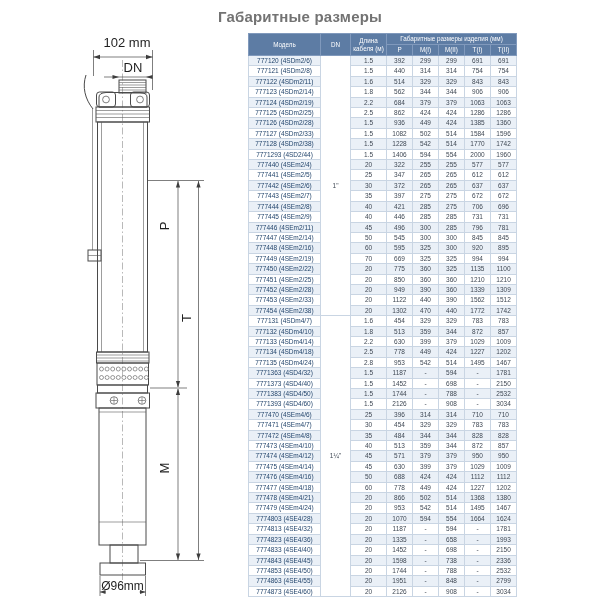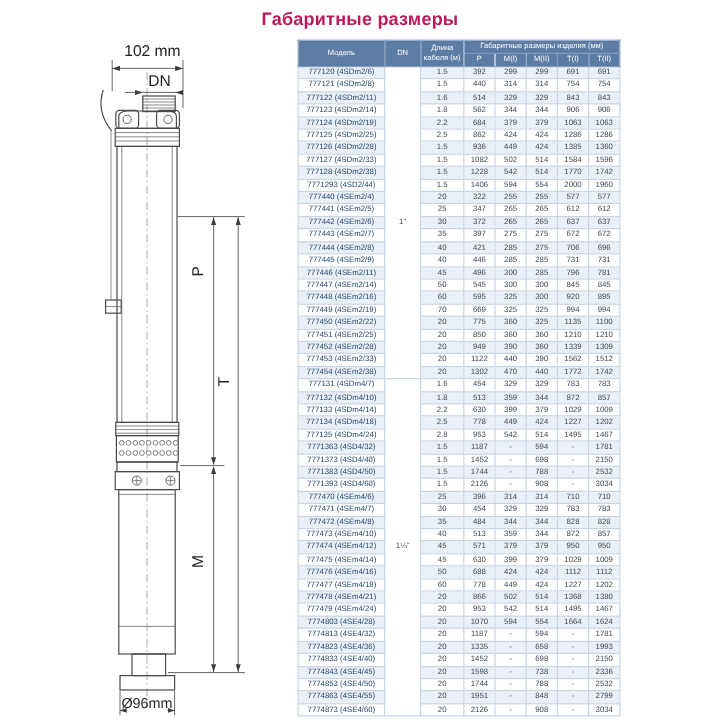--- a/index.html
+++ b/index.html
@@ -1,19 +1,19 @@
 <!DOCTYPE html>
 <html><head>
 <meta charset="utf-8">
 <style>
   html,body{margin:0;padding:0;background:#fff;}
   .page{position:relative;width:600px;height:600px;background:#fff;overflow:hidden;
         font-family:"Liberation Sans","DejaVu Sans",sans-serif;}
   .title{position:absolute;top:8px;left:0;width:100%;text-align:center;
-         font-size:15px;font-weight:bold;color:#be185d;letter-spacing:.2px;}
+         font-size:15px;font-weight:bold;color:#737373;letter-spacing:.2px;}
   .drawing{position:absolute;left:0;top:0;}
   .drawing .ln{stroke:#4a4a4a;fill:none;stroke-width:1;}
   .drawing .thin{stroke:#5a5a5a;fill:none;stroke-width:.6;}
   .drawing .dim{stroke:#474747;fill:none;stroke-width:.7;}
   .drawing .cl{stroke:#8a8a8a;stroke-width:.6;stroke-dasharray:7 2.5 1.5 2.5;fill:none;}
   .drawing .arr{fill:#3d3d3d;stroke:none;}
   .drawing .hole{fill:#fff;stroke:#4a4a4a;stroke-width:.7;}
   .drawing .shole{fill:#fff;stroke:#555;stroke-width:.6;}
   .drawing text{fill:#1f1f1f;font-family:"Liberation Sans","DejaVu Sans",sans-serif;}
   .dim-table{position:absolute;left:248px;top:33px;width:268px;border-collapse:collapse;

